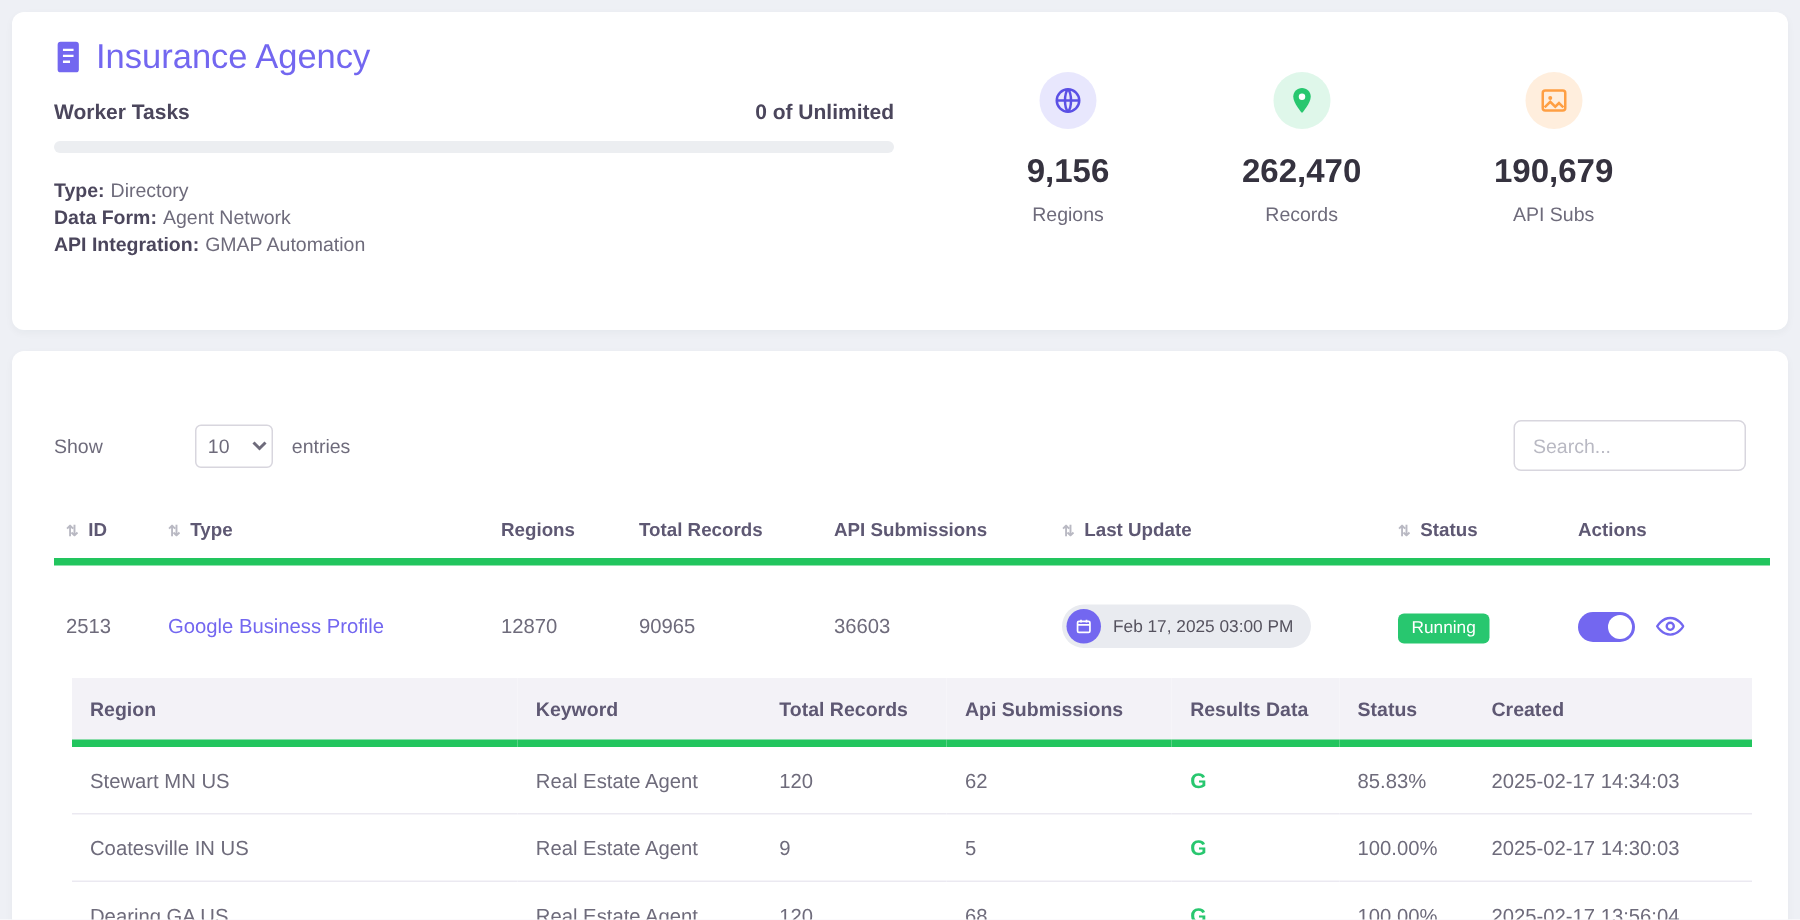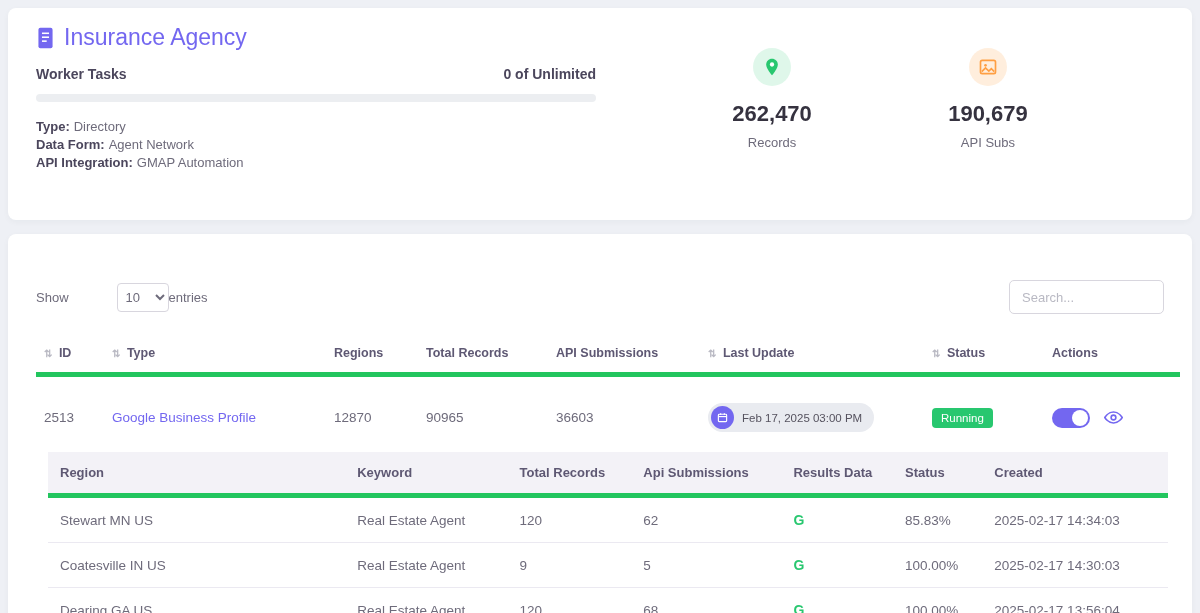--- a/index.html
+++ b/index.html
@@ -40,21 +40,21 @@
     box-shadow:0 2px 6px rgba(34,41,47,.04);
   }
   .btn-row { display:flex; justify-content:flex-end; }
   .create-btn {
     background:#7367f0; color:#fff; border:none; border-radius:4px;
     font-size:12px; font-family:inherit; padding:8px 14px;
     display:inline-flex; align-items:center; gap:6px; cursor:pointer;
     box-shadow:0 2px 5px rgba(115,103,240,.4);
   }
   .controls-row { display:flex; justify-content:space-between; align-items:center; margin-top:24px; }
-  .show-entries { display:flex; align-items:center; gap:0; font-size:13px; color:#6e6b7b; }
+  .show-entries { display:flex; align-items:center; gap:13px; font-size:13px; color:#6e6b7b; }
   .show-entries select {
     width:52px; height:29px; border:1px solid #d8d6de; border-radius:4px;
     font-size:13px; color:#6e6b7b; font-family:inherit; padding:0 4px; background:#fff;margin-left:48px;
   }
   .search-input {
     width:155px; height:34px; border:1px solid #d8d6de; border-radius:5px;
     padding:0 12px; font-size:13px; font-family:inherit; color:#6e6b7b; outline:none;
   }
   .search-input::placeholder { color:#b9b9c3; }
   
@@ -120,20 +120,32 @@
       <div class="progress-fill" style="width:0%"></div>
     </div>
     <div class="meta">
       <div><span class="meta-label">Type:</span><span>Directory</span></div>
       <div><span class="meta-label">Data Form:</span><span>Agent Network</span></div>
       <div><span class="meta-label">API Integration:</span><span>GMAP Automation</span></div>
     </div>
   </div>
 
   <div class="stats">
+    <div class="stat">
+      <div class="stat-icon purple">
+        <svg width="20" height="20" viewBox="0 0 24 24" fill="none" stroke="#5b50e5" stroke-width="2">
+            <circle cx="12" cy="12" r="9"></circle>
+            <path d="M3 12h18"></path>
+            <path d="M12 3c3.2 3.5 3.2 14.5 0 18"></path>
+            <path d="M12 3c-3.2 3.5-3.2 14.5 0 18"></path>
+          </svg>
+      </div>
+      <div class="stat-value">9,156</div>
+      <div class="stat-label">Regions</div>
+    </div>
     <div class="stat">
       <div class="stat-icon green">
         <svg width="20" height="20" viewBox="0 0 24 24">
             <path d="M12 2C8.1 2 5 5.1 5 9c0 5.2 7 13 7 13s7-7.8 7-13c0-3.9-3.1-7-7-7z" fill="#28c76f"></path>
             <circle cx="12" cy="9" r="2.6" fill="#fff"></circle>
           </svg>
       </div>
       <div class="stat-value">262,470</div>
       <div class="stat-label">Records</div>
     </div>

